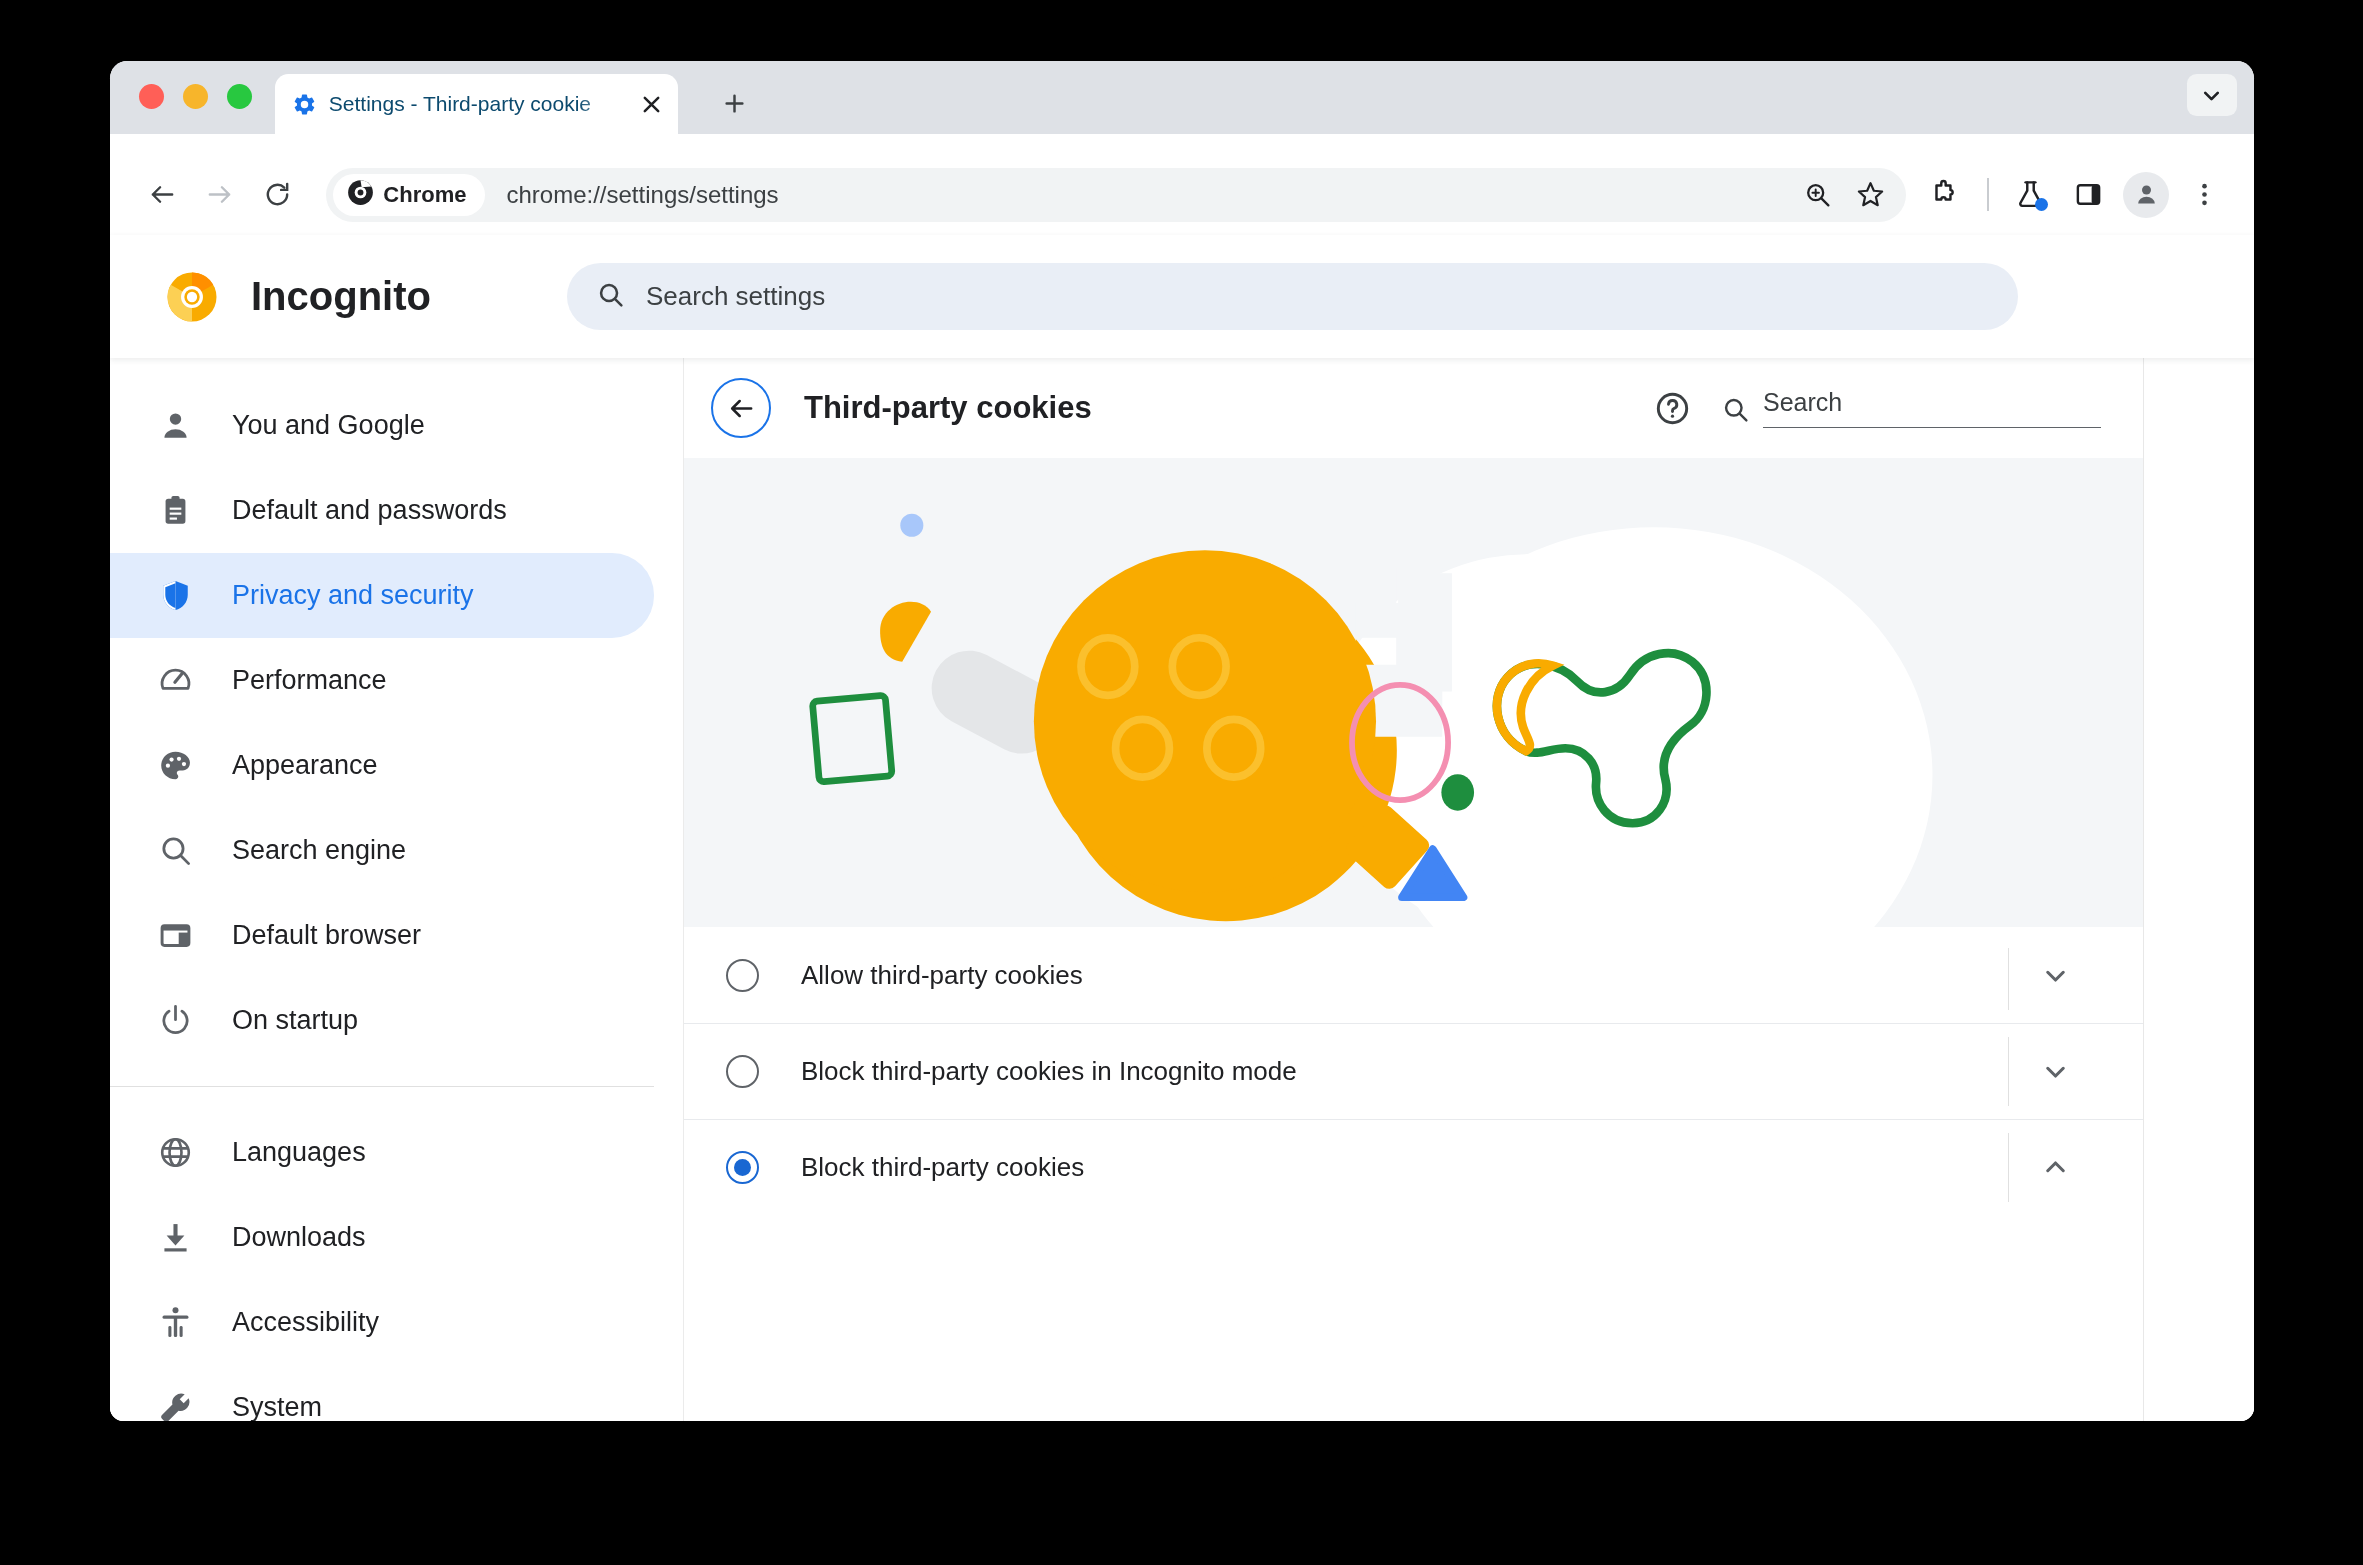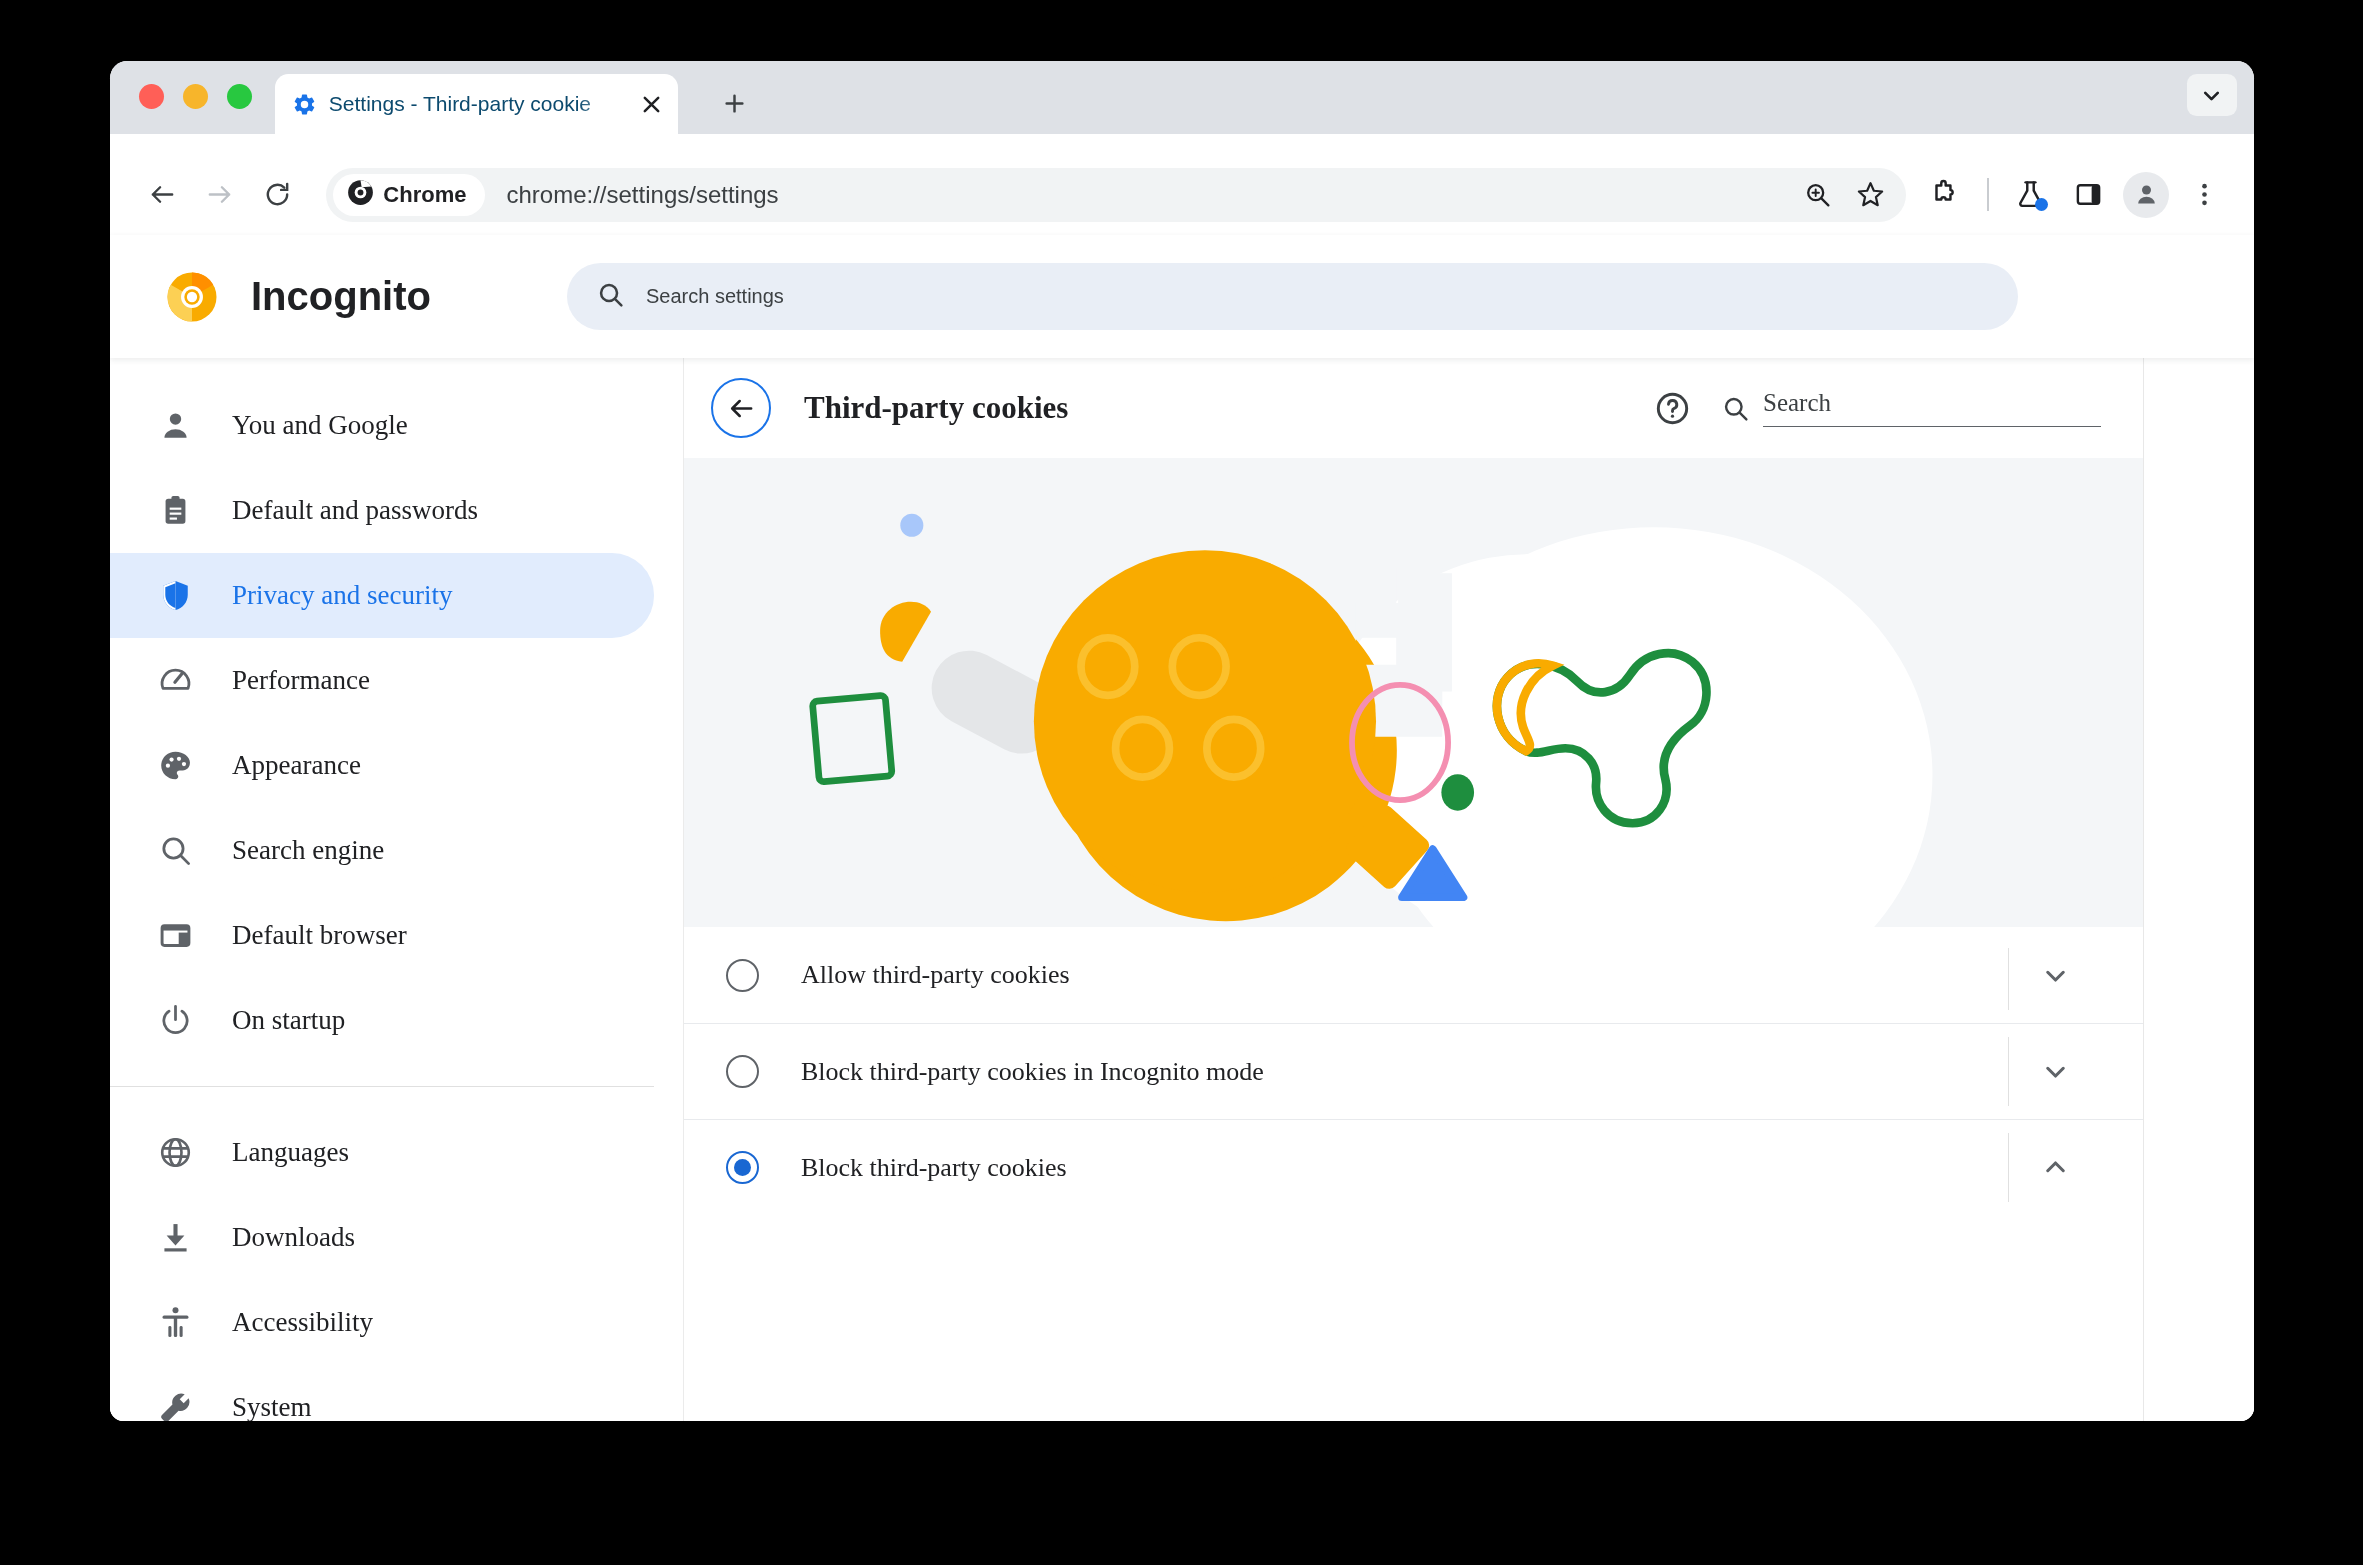--- a/index.html
+++ b/index.html
@@ -186,23 +186,23 @@
     margin-left: 136px;
     width: 1451px;
     height: 67px;
     border-radius: 34px;
     background: #e9eef6;
     display: flex;
     align-items: center;
     padding-left: 29px;
     gap: 21px;
   }
-  #search-settings-placeholder { font-size: 20px; color: #3c4043; }
-
-  #settings-body { display: flex; height: 1084px; font-family: Liberation Serif, serif; }
+  #search-settings-placeholder { font-size: 26px; color: #3c4043; }
+
+  #settings-body { display: flex; height: 1084px; }
 
   
   #sidebar {
     width: 574px;
     flex: 0 0 574px;
     background: #ffffff;
     padding-top: 25px;
     border-right: 1px solid #ebebeb;
   }
   .sidebar-item {

